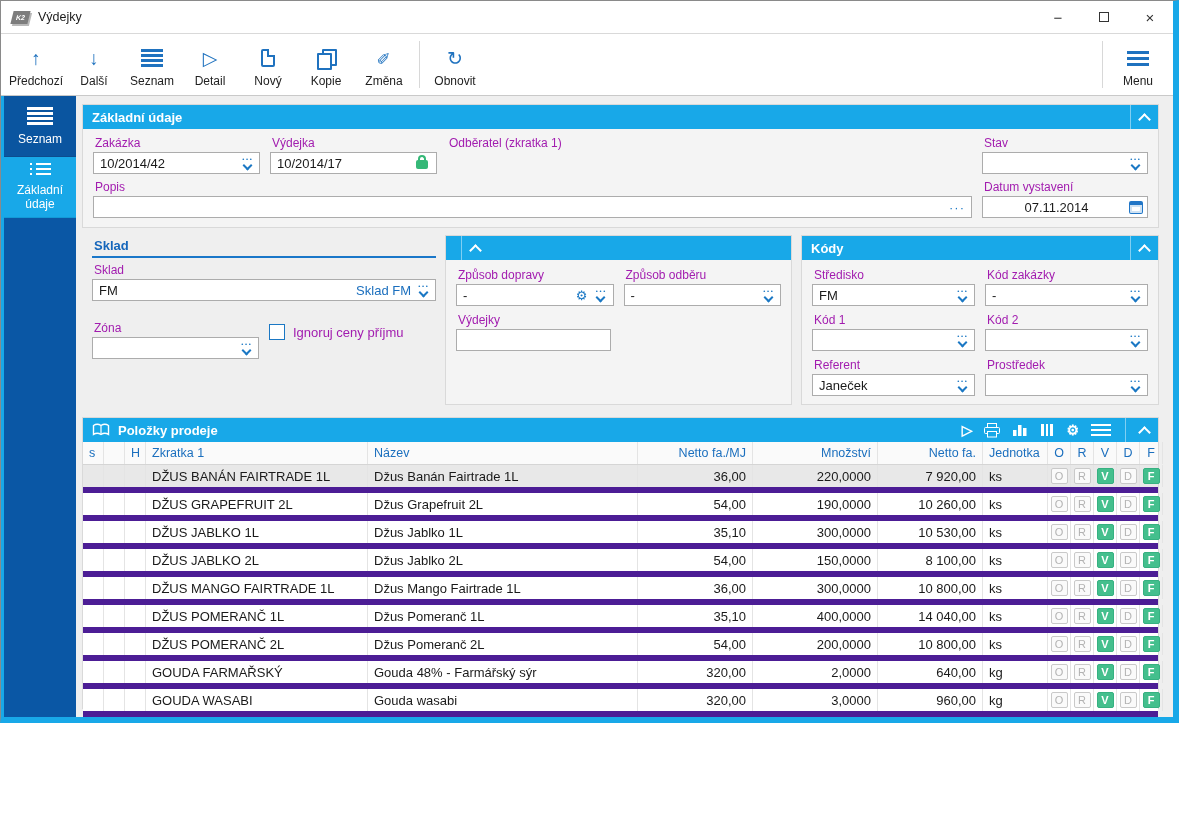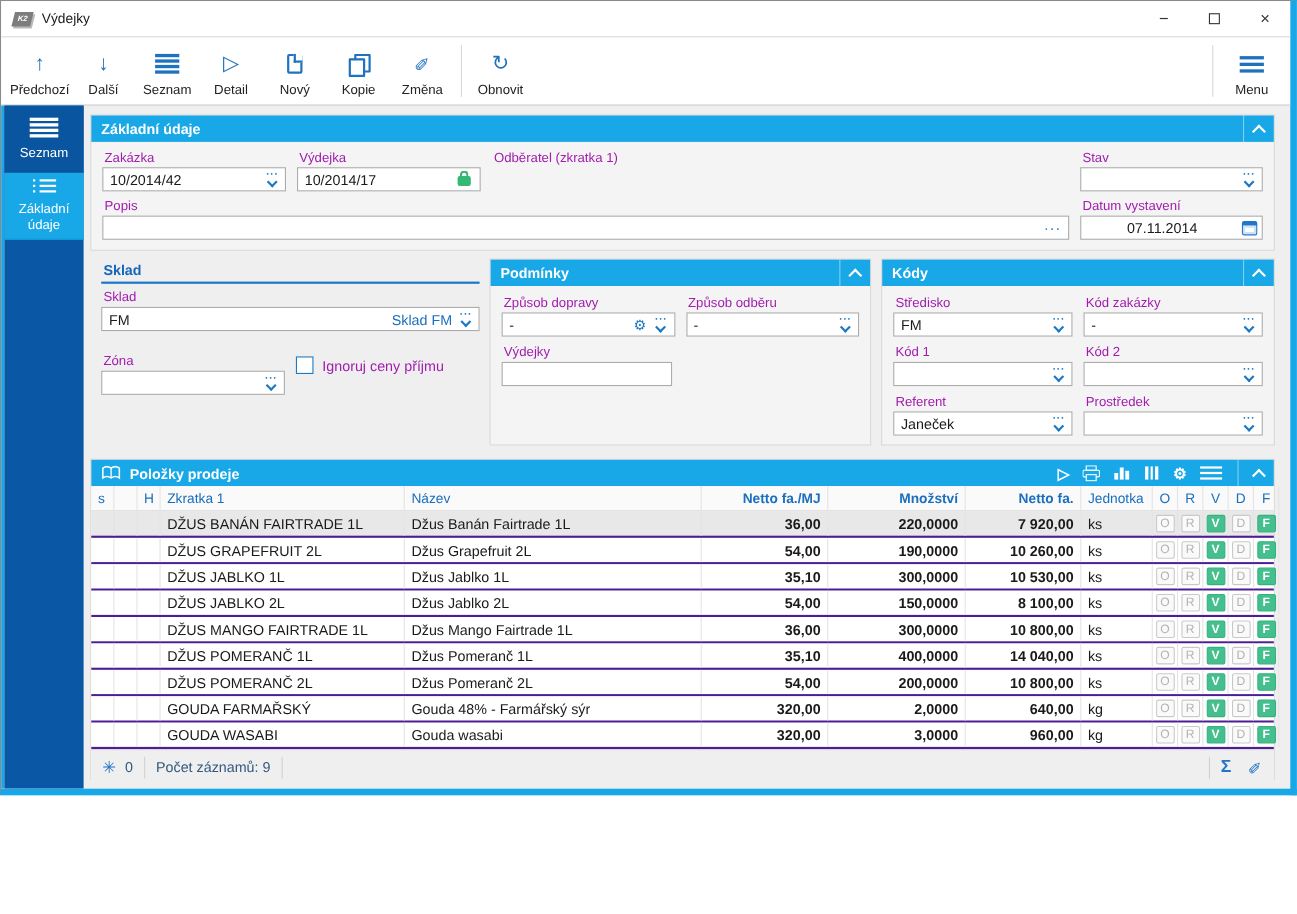--- a/index.html
+++ b/index.html
@@ -93,23 +93,23 @@
   .tablepanel { margin-left:3px; margin-top:12px; flex:1; display:flex; flex-direction:column; min-height:0;
                 background:#FCFCFC; border:1px solid #D9D9D9;}
   .tblhdr-icons { display:flex; align-items:center; gap:12px; }
   .wplay { color:#fff; font-size:14px; cursor:pointer;}
   .wgear { color:#fff; font-size:14px; cursor:pointer;}
   .wbars3 { width:20px; height:2px; background:#fff; box-shadow:0 5px 0 #fff, 0 10px 0 #fff; margin-bottom:10px; cursor:pointer;}
   .grid { display:grid; grid-template-columns:21px 21px 21px 222px 270px 115px 125px 105px 65px 23px 23px 23px 23px 23px; }
   .colhdr { background:#FAFAFA; border-bottom:1px solid #D5D5D5; }
   .colhdr .c { height:22px; font-size:12.5px; color:#1B6FBE; display:flex; align-items:center; }
   .c { border-right:1px solid #E4E4E4; padding:0 6px; overflow:hidden; white-space:nowrap;}
-  .c.num { justify-content:flex-end; text-align:right;font-weight:bold;}
+  .c.num { justify-content:flex-end; text-align:right;}
   .c.ctr { justify-content:center; padding:0;}
-  .trow { border-bottom:2px solid #4c1d95; background:#fff;}
+  .trow { border-bottom:6px solid #4c1d95; background:#fff;}
   .trow .c { height:22px; display:flex; align-items:center; font-size:13px; color:#1a1a1a;}
   .trow.sel { background:#E8E8E8; }
   .flag { width:17px; height:16px; border:1px solid #C9C9C9; background:#FAFAFA; color:#B3B3B3;
           font-size:11px; display:flex; align-items:center; justify-content:center; border-radius:2px;}
   .flag.g { background:#44BF8D; border-color:#36b181; color:#fff; font-weight:bold;}
   .tfiller { flex:1; background:#FCFCFC;}
   .tfoot { height:32px; background:#EFEFEF; border-top:1px solid #D5D5D5; display:flex; align-items:center;
            padding:0 10px; flex:0 0 auto;}
   .fsep { width:1px; height:20px; background:#D2D2D2; margin:0 10px;}
   .flake { color:#2176C7; font-size:15px;}
@@ -273,21 +273,20 @@
             </div>
             <div style="display:flex; align-items:center; height:22px;">
               <span class="checkbox"></span>
               <span class="cblabel">Ignoruj ceny příjmu</span>
             </div>
           </div>
         </div>
 
         <div class="panel pnl-pod">
           <div class="sechdr">
-            <span class="ttl">Podmínky</span>
             <span class="hsep"></span>
             <span class="chev"></span>
           </div>
           <div class="pnl-pad">
             <div class="g2">
               <div class="fcol">
                 <span class="flabel">Způsob dopravy</span>
                 <div class="input">
                   <span class="val">-</span>
                   <span class="gear">⚙</span>

